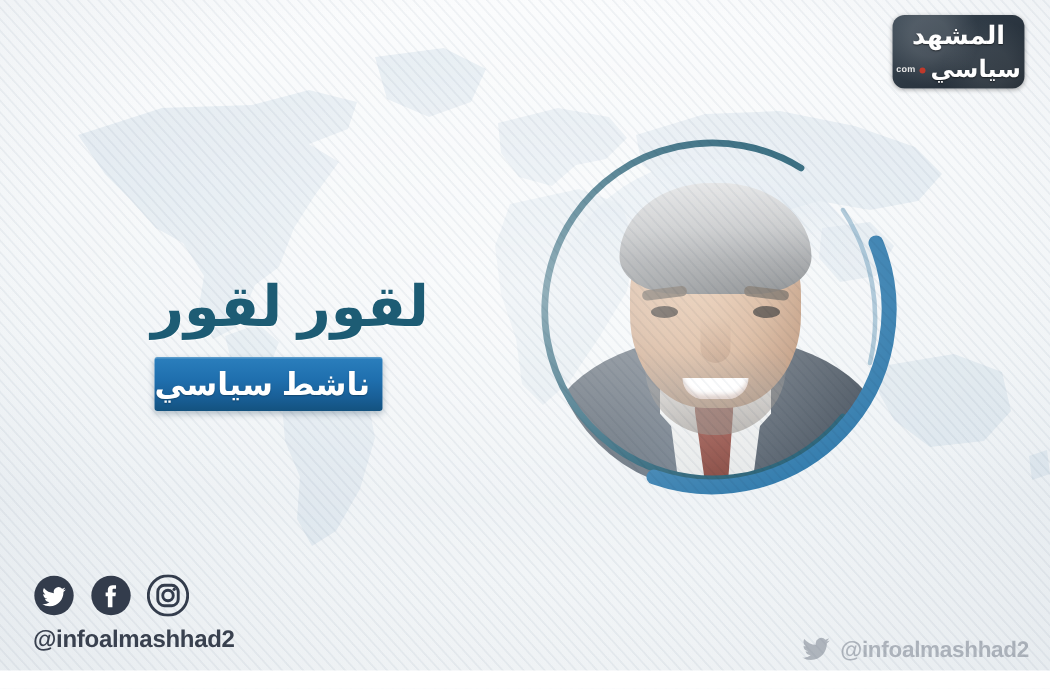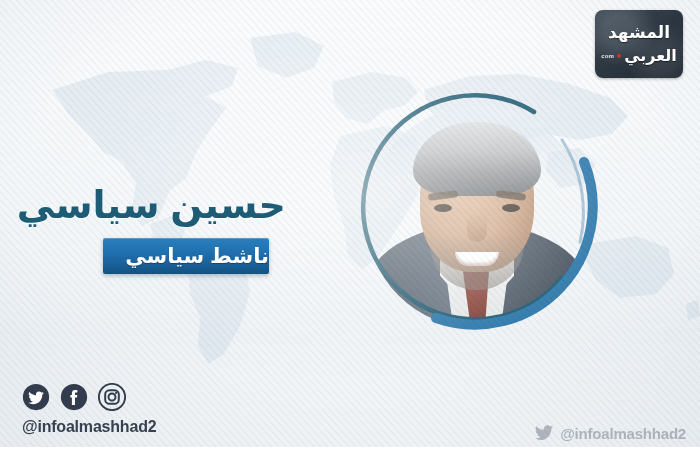--- a/index.html
+++ b/index.html
@@ -63,21 +63,21 @@
 
   
   .logo-wrap {
     position:absolute;
     right:12px; top:10px;
     width:98px; height:88px;
     z-index:7;
     text-align:center;
   }
   .logo-box {
-    width:88px; height:68px;
+    width:88px; height:49px;
     margin:0 auto;
     border-radius:8px;
     background:
       linear-gradient(145deg,#3e4b57 0%,#2c3742 48%,#222b34 100%);
     position:relative;
     overflow:hidden;
     box-shadow:0 1px 3px rgba(0,0,0,.30);
     display:flex; flex-direction:column;
     align-items:center; justify-content:center;
     gap:7px;
@@ -264,25 +264,25 @@
     font-weight:bold;
     color:#1d5c74;
     letter-spacing:.5px;
     line-height:1.05;
     z-index:7;
     text-shadow:0 1px 1px rgba(255,255,255,.85);
   }
   .badge {
     position:absolute;
     left:103px; top:238px;
-    width:166px; height:36px;
+    width:152px; height:36px;
     border-radius:2px;
     background:linear-gradient(180deg,#2b7fbd 0%,#1f6fae 42%,#195f97 75%,#13527f 100%);
     box-shadow:0 2px 4px rgba(28,60,86,.30), inset 0 1px 0 rgba(255,255,255,.22);
-    display:flex; align-items:center; justify-content:flex-end;
+    display:flex; align-items:center; justify-content:flex-start;
     z-index:7;
   }
   .badge span {
     direction:rtl;
     color:#ffffff;
     font-size:21px;
     font-weight:bold;
     letter-spacing:.4px;
     text-shadow:0 1px 1px rgba(0,0,0,.28);
   }
@@ -399,33 +399,33 @@
                A 112 112 0 1 0 214 186" fill="none" stroke="#17556c" stroke-width="4.5" stroke-linecap="round"></path>
 
       <path d="M 236 70
                A 118 118 0 0 1 88 226" fill="none" stroke="#2473a8" stroke-width="10" stroke-linecap="round"></path>
 
       <path d="M 214 48
                A 132 132 0 0 1 232 150" fill="none" stroke="#5e93b4" stroke-width="3" stroke-linecap="round" opacity=".55"></path>
     </svg>
   </div>
 
-  <div class="name">حسين سياسي</div>
+  <div class="name">لقور لقور</div>
 
   <div class="badge">
     <span>ناشط سياسي</span>
   </div>
 
   <div class="logo-wrap">
     <div class="logo-box">
       <div class="logo-ar1">المشهد</div>
       <div class="logo-row2">
         <span class="logo-com">com</span>
         <span class="logo-dot"></span>
-        <span class="logo-ar2">العربي</span>
+        <span class="logo-ar2">سياسي</span>
       </div>
     </div>
   </div>
 
   <div class="social">
     <div class="social-icons">
 
       <svg class="si" viewBox="0 0 32 32">
         <circle cx="16" cy="16" r="15" fill="#333c4c"></circle>
         <path fill="#ffffff" d="M25 11.4c-.66.3-1.37.5-2.12.59.76-.46 1.35-1.18 1.62-2.05-.71.42-1.5.73-2.34.9a3.68 3.68 0 0 0-6.27 3.36 10.45 10.45 0 0 1-7.58-3.85 3.68 3.68 0 0 0 1.14 4.91c-.6-.02-1.17-.18-1.66-.46v.05a3.68 3.68 0 0 0 2.95 3.6c-.54.15-1.1.17-1.65.07a3.68 3.68 0 0 0 3.43 2.55 7.38 7.38 0 0 1-5.44 1.52 10.4 10.4 0 0 0 5.64 1.65c6.77 0 10.47-5.6 10.47-10.46l-.01-.48c.72-.52 1.34-1.17 1.83-1.9z"></path>

